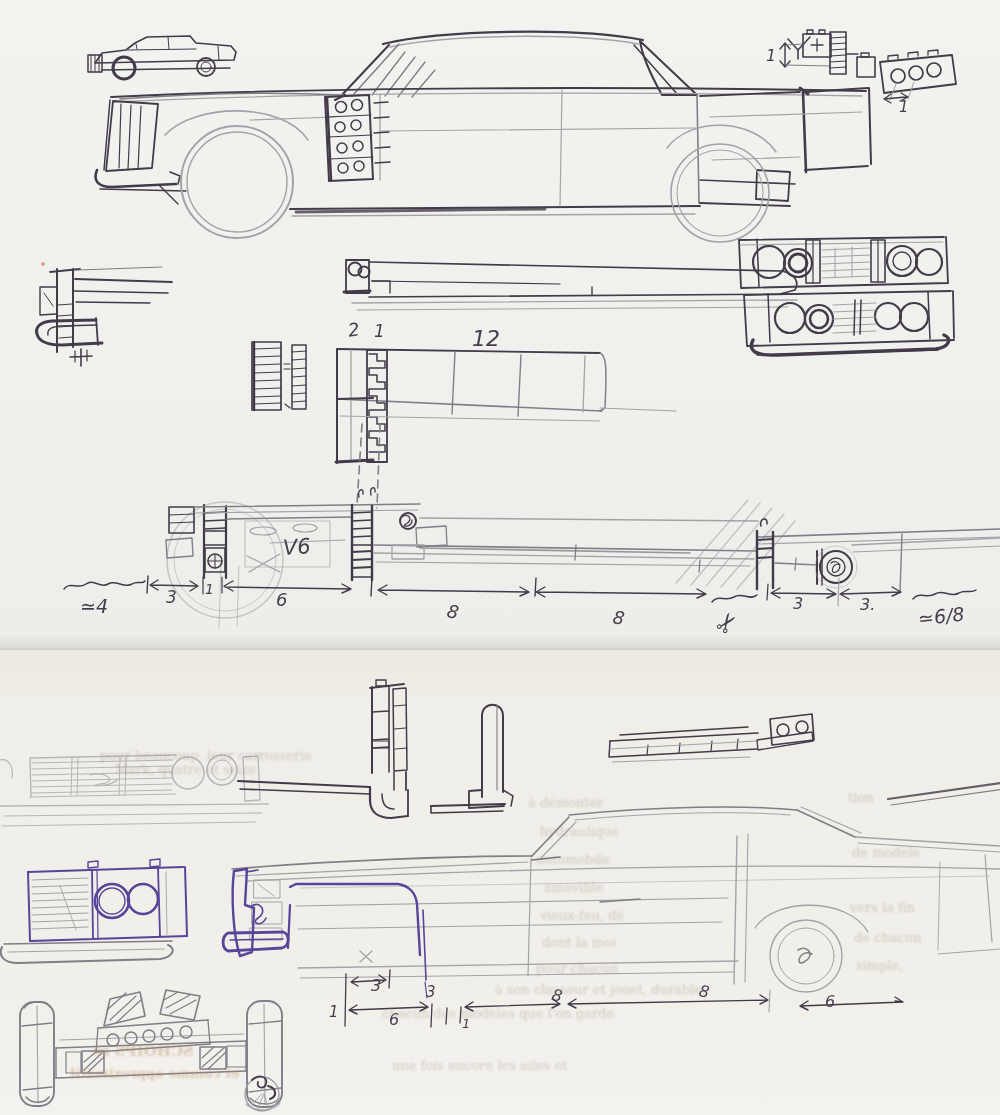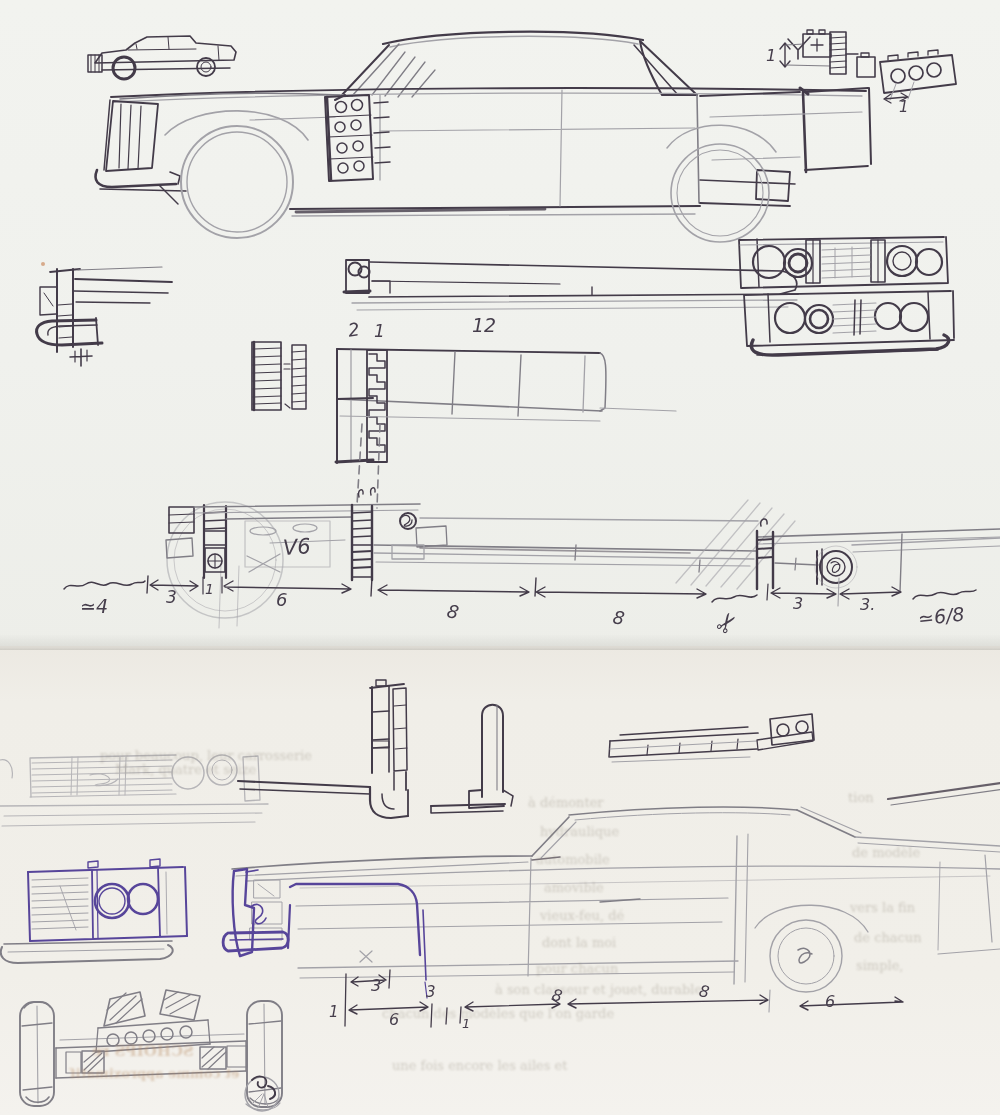--- a/index.html
+++ b/index.html
@@ -434,21 +434,21 @@
       <path class="p" stroke-width="1" d="M252,1104 L262,1094 M258,1108 L264,1094 M268,1107 L264,1094"></path>
       <path class="k" stroke-width="1.8" d="M252,1080 C258,1074 268,1076 266,1084 C264,1090 256,1088 258,1082"></path>
       <path class="p" stroke-width="1.2" d="M246,1104 C254,1112 274,1112 280,1103"></path>
     </g>
   </svg>
 
   <span class="hw" style="left:766px;top:48px;font-size:16px">1</span>
   <span class="hw" style="left:899px;top:100px;font-size:15px">1</span>
   <span class="hw" style="left:348px;top:321px;font-size:18px;transform:rotate(-8deg)">2</span>
   <span class="hw" style="left:374px;top:323px;font-size:17px">1</span>
-  <span class="hw" style="left:472px;top:316px;font-size:19px">12</span>
+  <span class="hw" style="left:472px;top:328px;font-size:22px">12</span>
   <span class="hw" style="left:283px;top:537px;font-size:21px;transform:rotate(-4deg)">V6</span>
 
   <span class="hw" style="left:80px;top:597px;font-size:19px">≃4</span>
   <span class="hw" style="left:166px;top:589px;font-size:17px">3</span>
   <span class="hw" style="left:205px;top:582px;font-size:14px">1</span>
   <span class="hw" style="left:276px;top:591px;font-size:18px">6</span>
   <span class="hw" style="left:447px;top:603px;font-size:18px;transform:rotate(12deg)">8</span>
   <span class="hw" style="left:613px;top:609px;font-size:18px;transform:rotate(10deg)">8</span>
   <span class="hw" style="left:716px;top:610px;font-size:26px;transform:rotate(-55deg);font-style:normal">✂</span>
   <span class="hw" style="left:793px;top:596px;font-size:16px">3</span>

